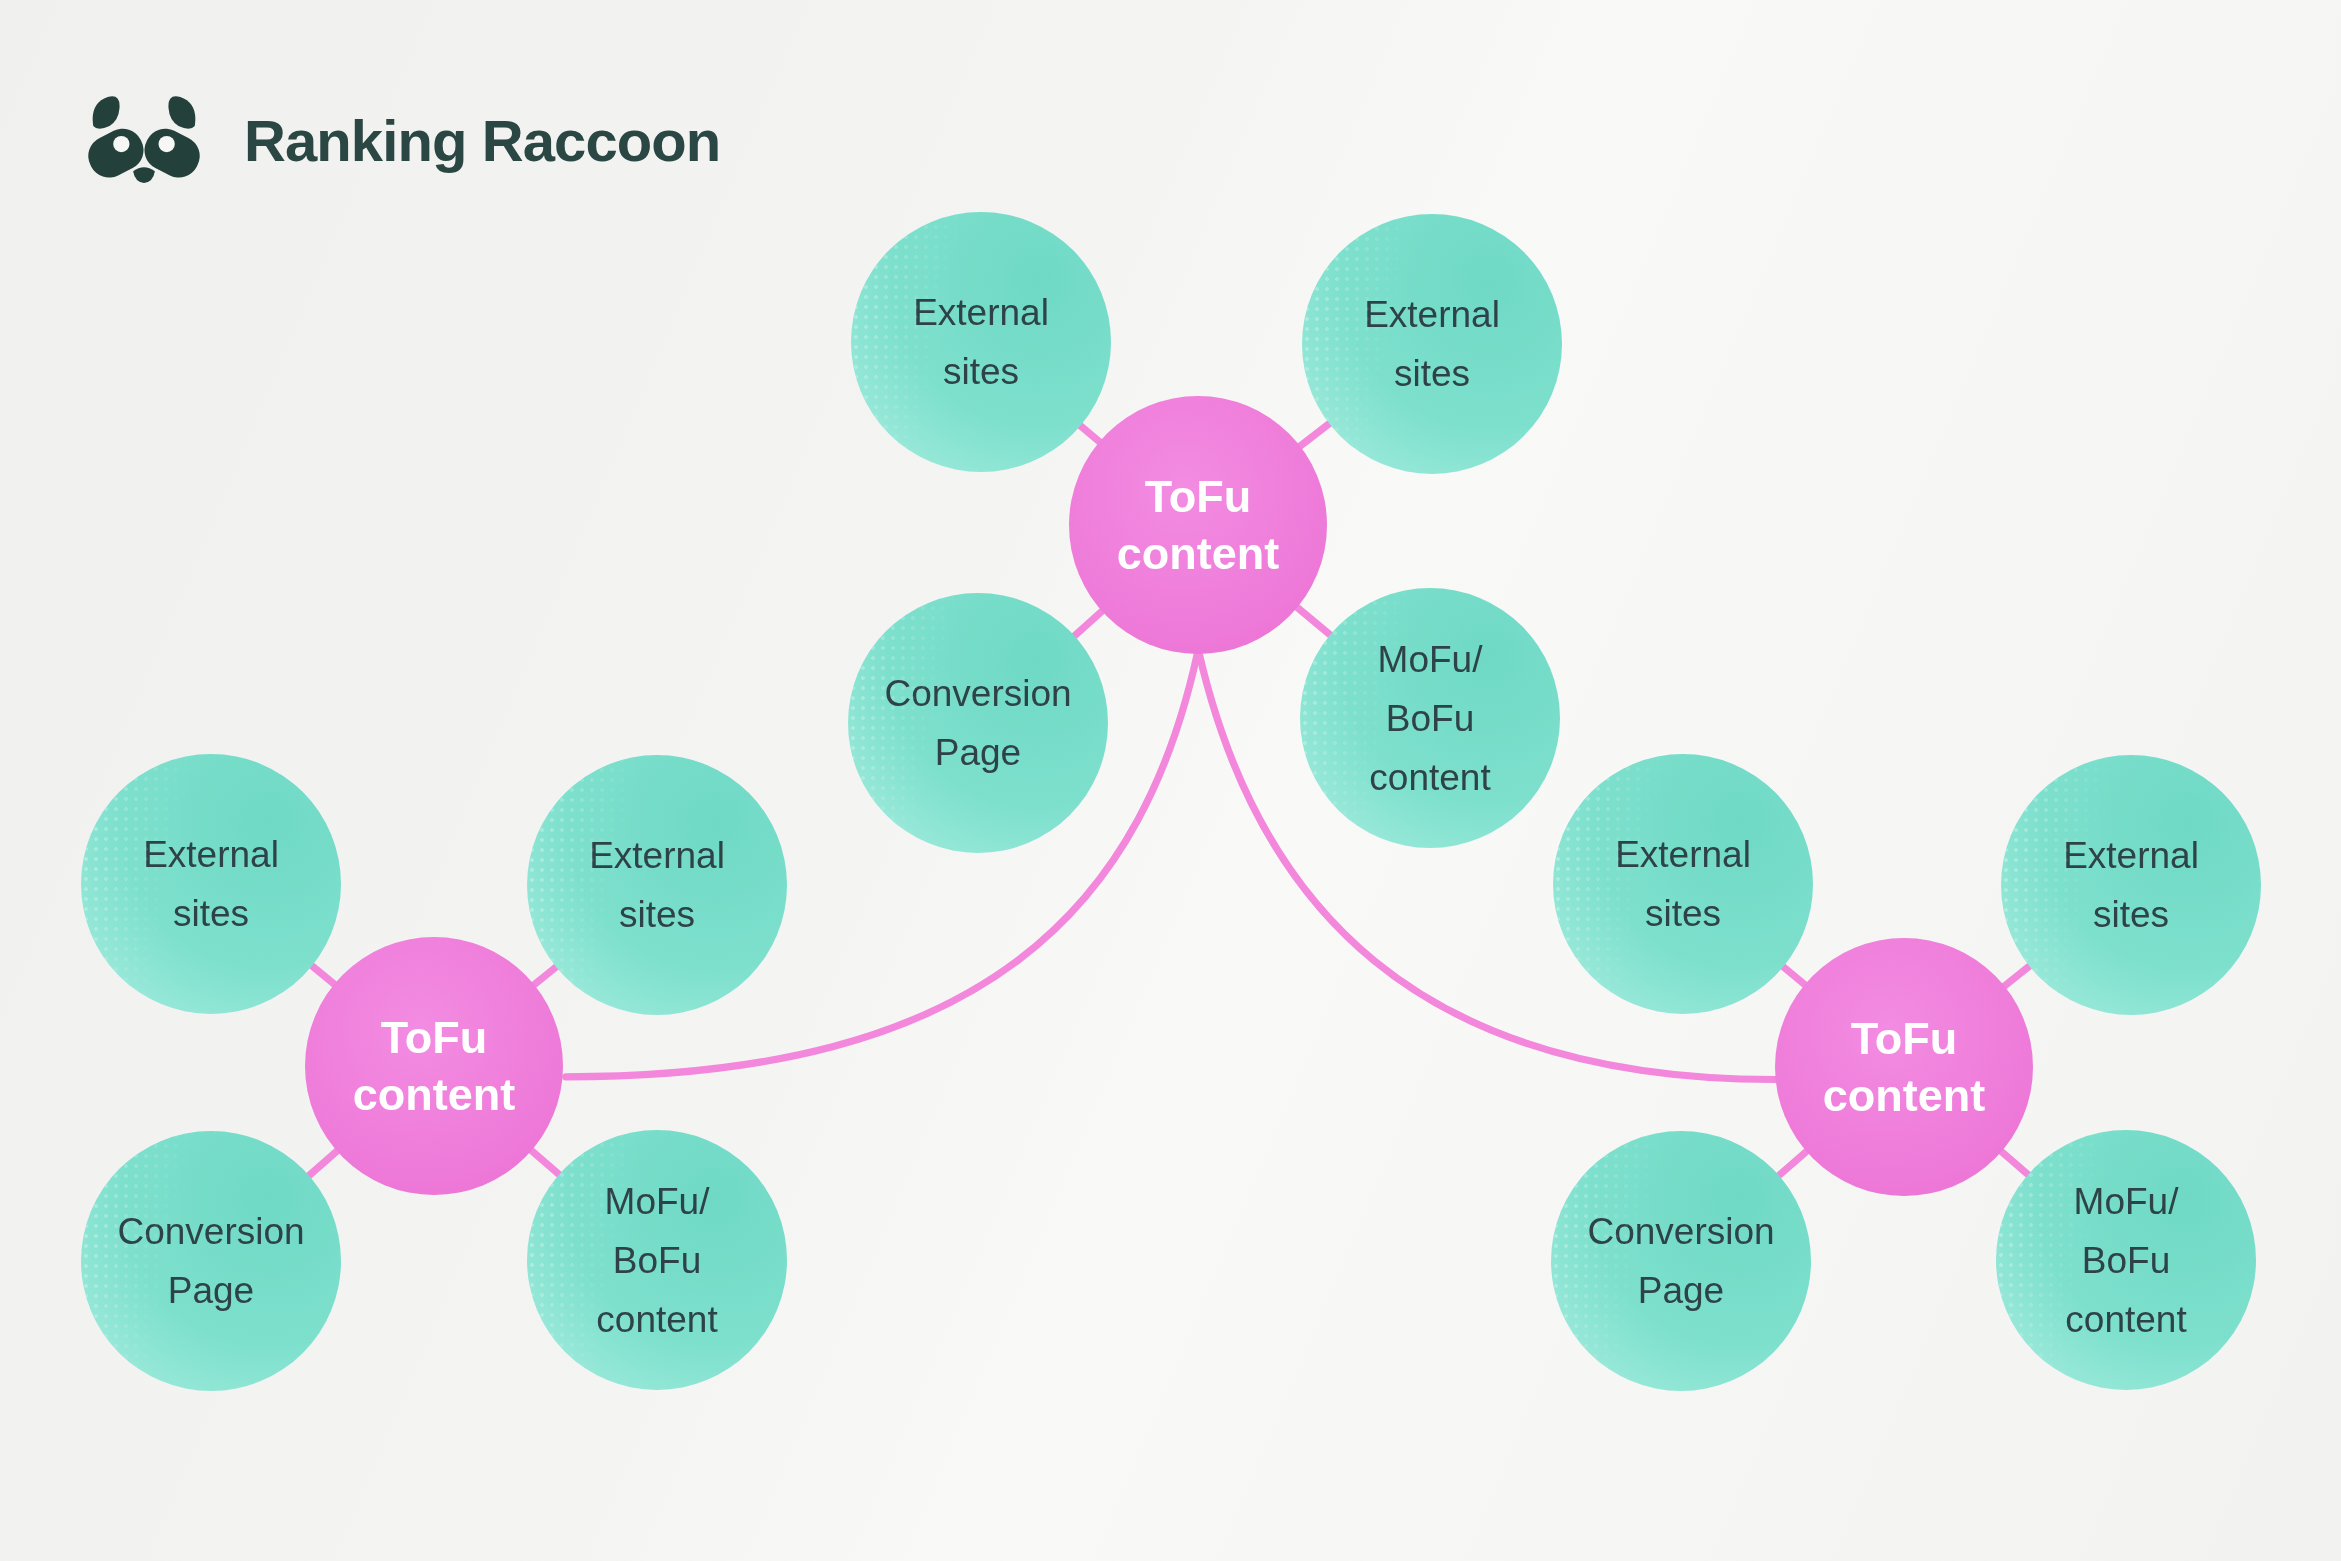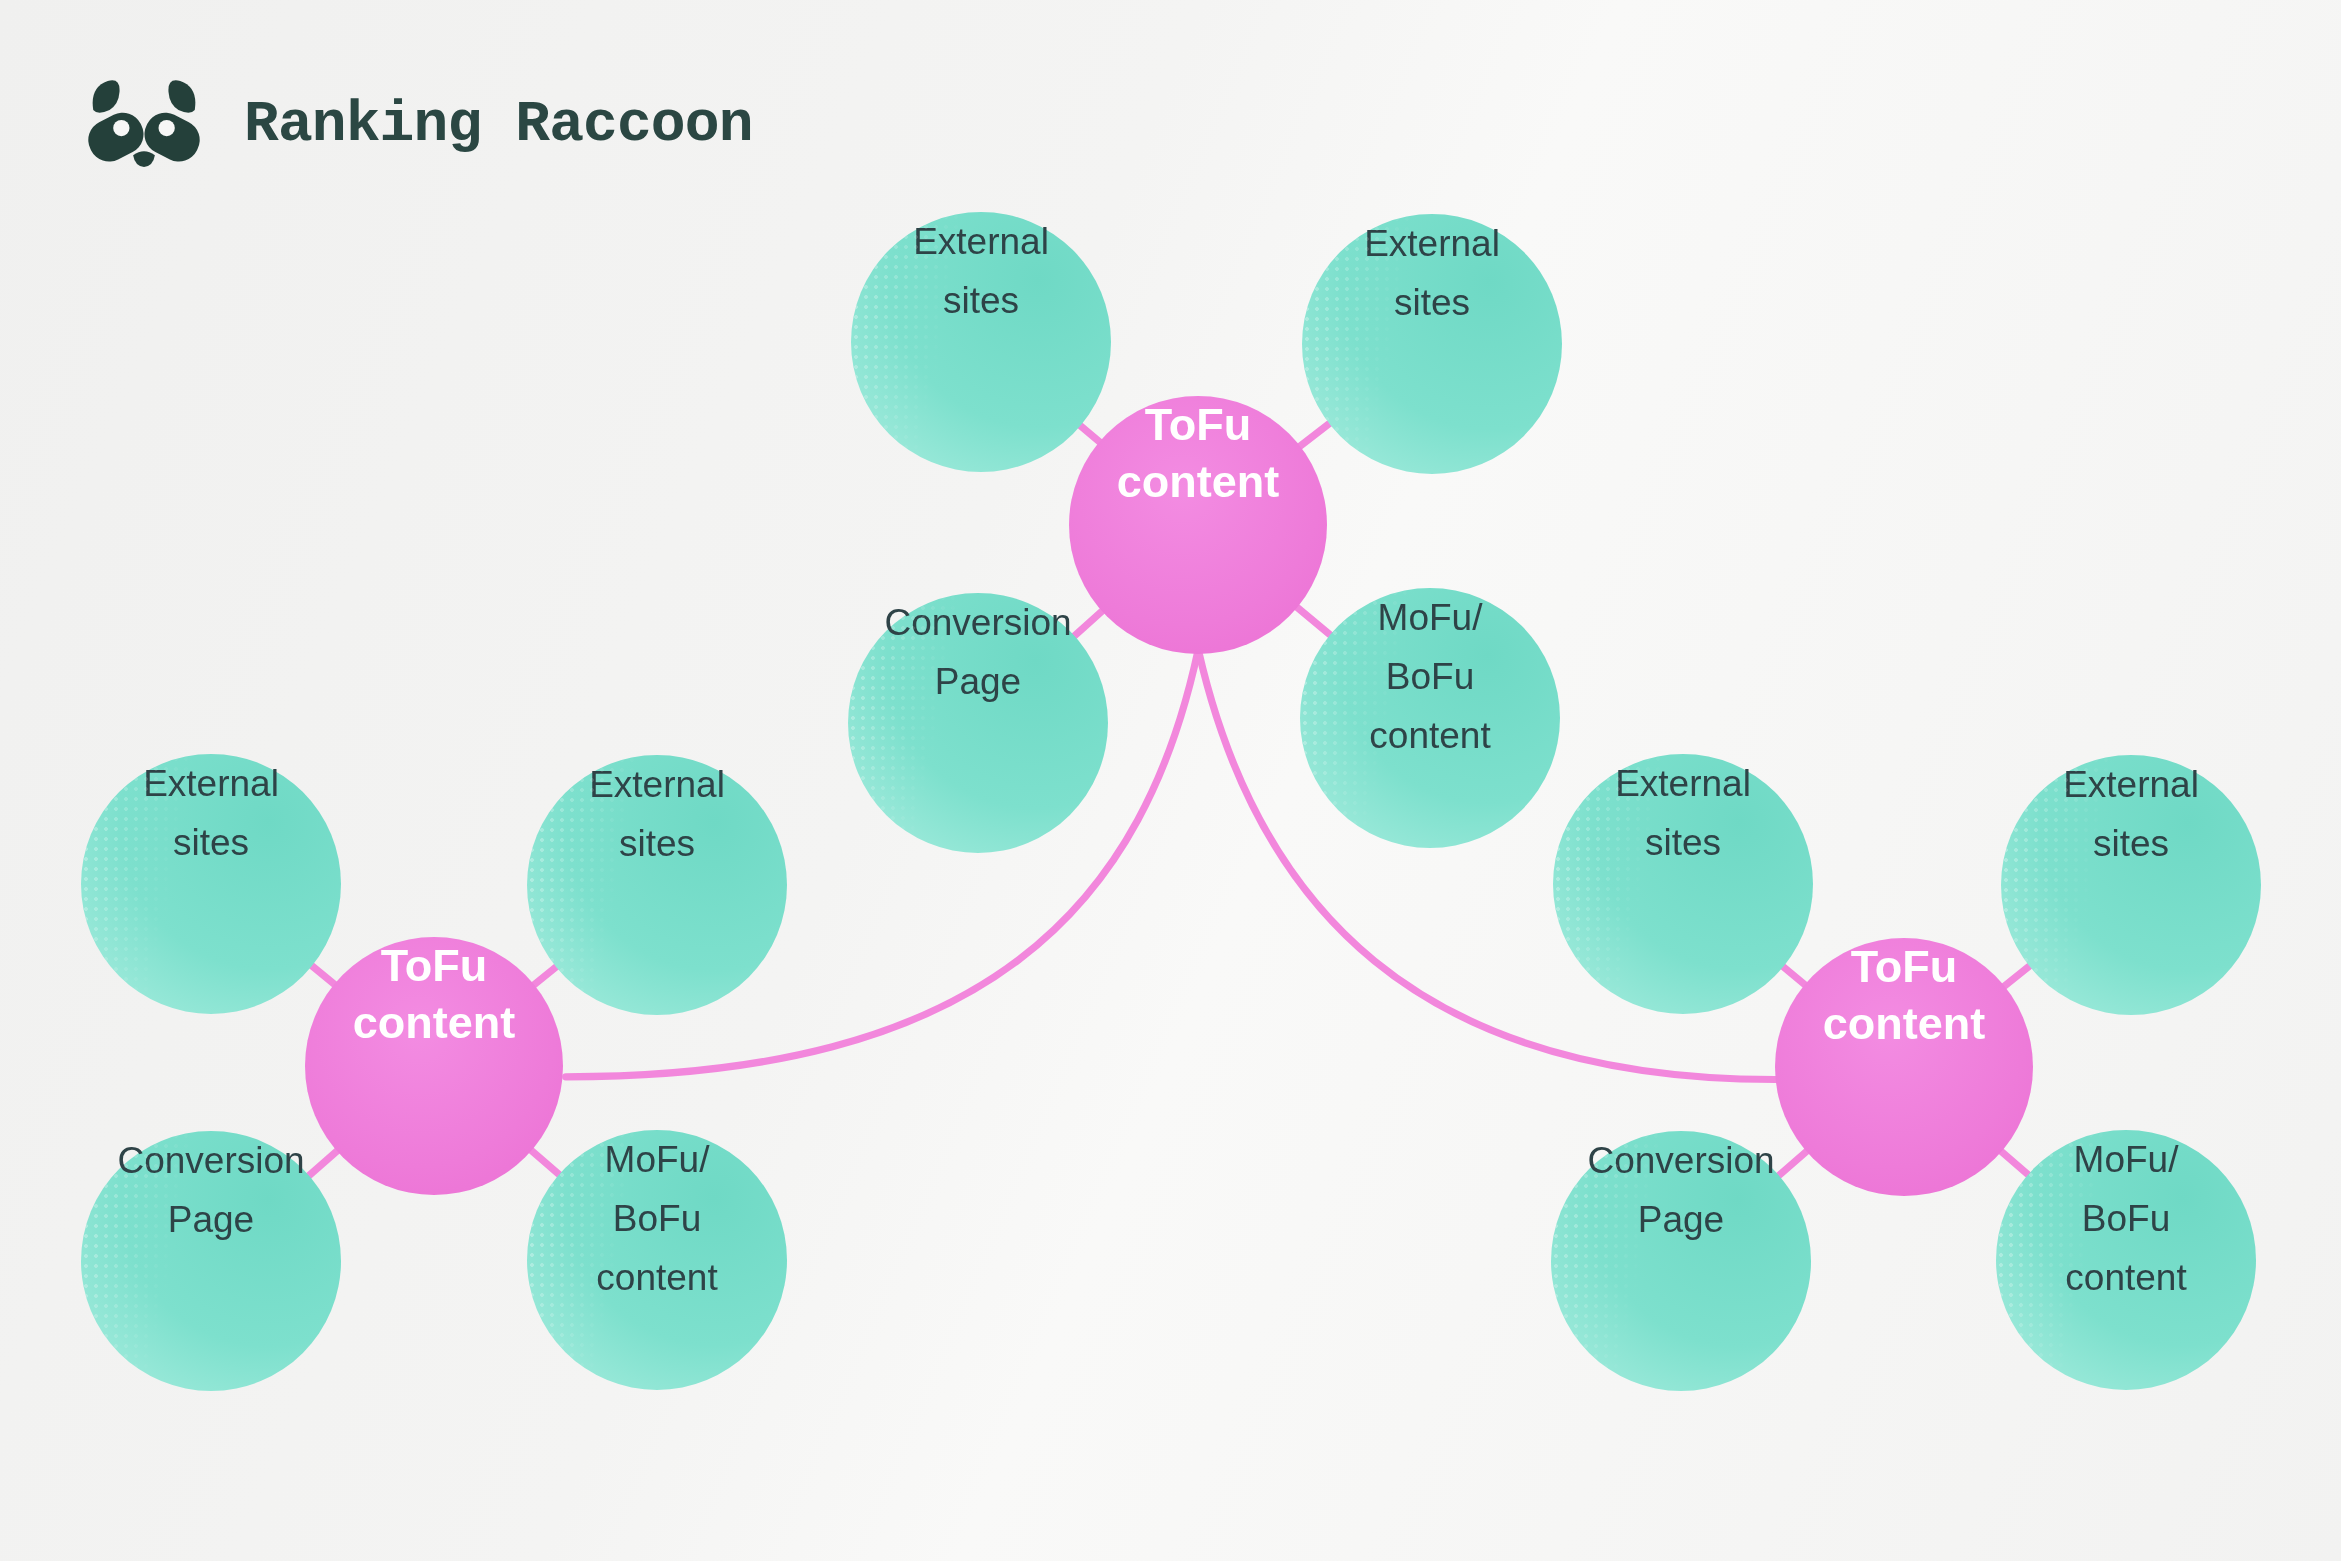--- a/index.html
+++ b/index.html
@@ -14,21 +14,21 @@
     --connector:#f287dc;
     --node-text:#2e4347; --hub-text:#ffffff;
     --brand-text:#2b4743; --logo-green:#24403a;
   }
   #connectors{position:absolute;left:0;top:0;z-index:1;}
   #connectors line,#connectors path{stroke:var(--connector);stroke-width:8;fill:none;stroke-linecap:round;}
 
   .node{
     position:absolute;transform:translate(-50%,-50%);
     border-radius:50%;
-    display:flex;flex-direction:column;align-items:center;
+    display:flex;flex-direction:column;align-items:center;justify-content:center;
     text-align:center;
   }
   .sat{
     width:260px;height:260px;z-index:2;
     background:radial-gradient(circle at 72% 26%, var(--teal-dark) 0%, var(--teal) 55%, var(--teal-light) 100%);
     color:var(--node-text);
     font-size:37px;line-height:59px;
   }
   .sat::after{
     content:"";position:absolute;inset:0;border-radius:50%;pointer-events:none;
@@ -38,21 +38,21 @@
             mask-image:linear-gradient(100deg, rgba(0,0,0,.9) 0%, transparent 38%);
   }
   .hub{
     width:258px;height:258px;z-index:3;
     background:radial-gradient(circle at 44% 36%, var(--pink-light) 0%, var(--pink) 62%, var(--pink-deep) 100%);
     color:var(--hub-text);
     font-weight:700;font-size:45px;line-height:57px;
   }
   .label span{display:block;}
 
-  .brand{position:absolute;left:86px;top:80px;display:flex;align-items:center;gap:42px;z-index:4;font-family:Liberation Mono, monospace;}
+  .brand{position:absolute;left:86px;top:96px;display:flex;align-items:center;gap:42px;z-index:4;}
   .brand-name{font-size:58px;font-weight:700;color:var(--brand-text);letter-spacing:-0.9px;white-space:nowrap;}
   .logo-svg{display:block;}
 </style>
 </head>
 <body>
 
 <div class="brand">
   <svg class="logo-svg" width="116" height="88" viewBox="0 0 128 97" xmlns="http://www.w3.org/2000/svg">
     <g fill="#24403a">
       <path d="M8,33 Q4,8 24,1 Q38,-3 37,13 Q36,27 26,33 Q13,39 8,33 Z"></path>

